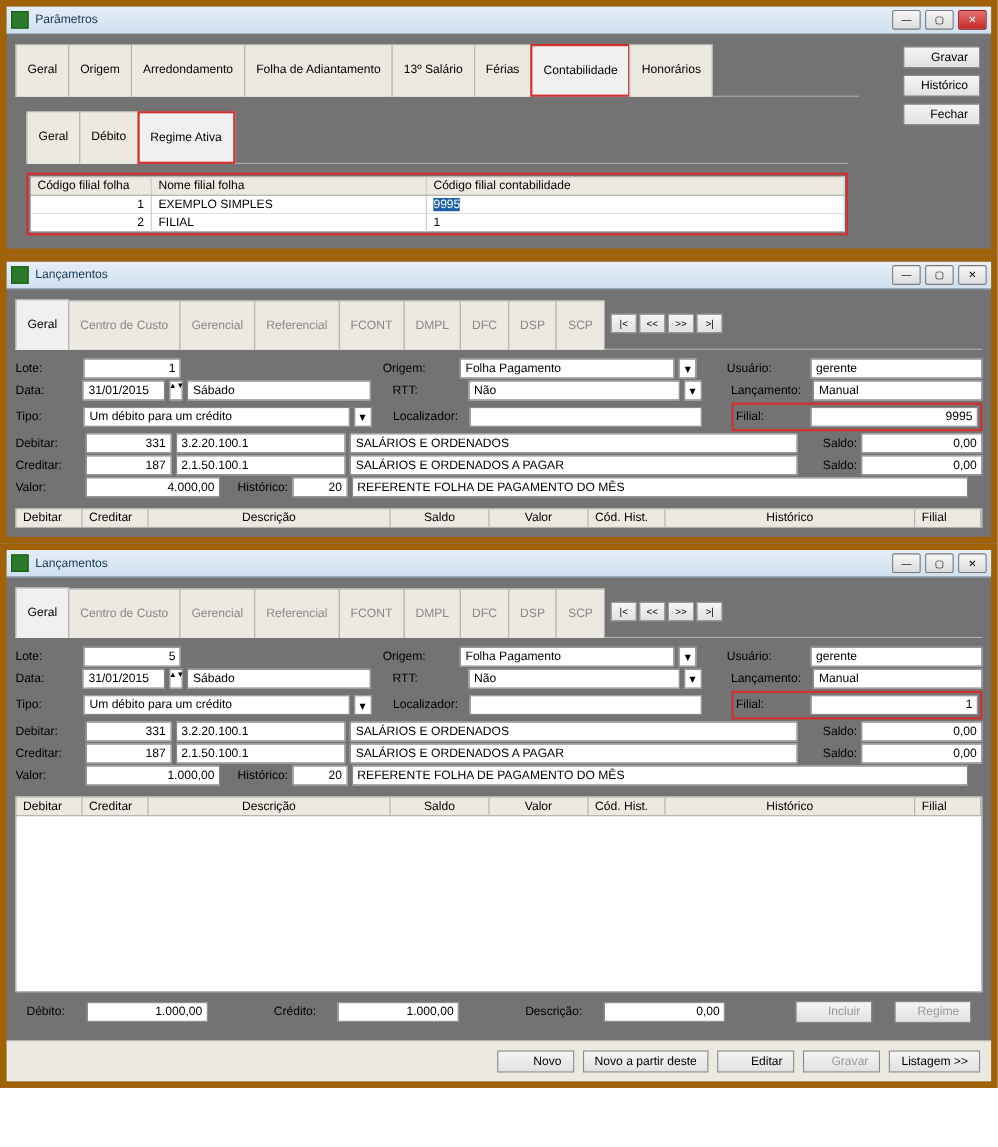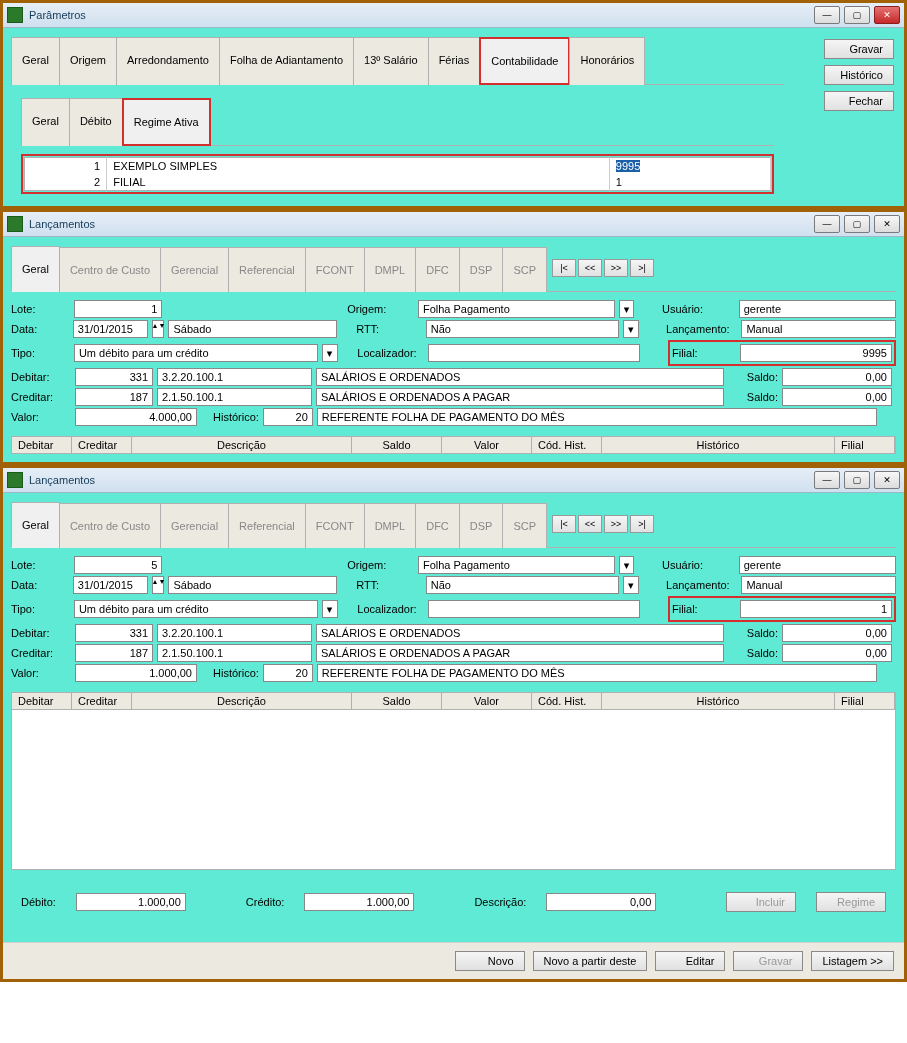--- a/index.html
+++ b/index.html
@@ -1,17 +1,17 @@
 <!DOCTYPE html>
 <html><head>
 <meta charset="utf-8">
 <style>
 *{box-sizing:border-box;margin:0;padding:0;font-family:Tahoma,Arial,sans-serif;font-size:11px;color:#000}
 body{background:#fff;width:907px}
-.window{border:3px solid #a16207;background:#5eead4;margin:0}
+.window{border:6px solid #a16207;background:#737373;margin:0}
 .titlebar{background:linear-gradient(#e6eef7,#cfe0ef);display:flex;align-items:center;padding:3px 4px;border-bottom:1px solid #9fb5c9}
 .titlebar .icon{width:16px;height:16px;background:#2a7a2a;border:1px solid #1a5a1a;margin-right:6px}
 .titlebar .title{flex:1;color:#153a57;font-weight:400}
 .winbtns{display:flex;gap:4px}
 .winbtn{width:26px;height:18px;border:1px solid #7a7a7a;background:linear-gradient(#f7f7f7,#dcdcdc);display:flex;align-items:center;justify-content:center;font-size:9px;border-radius:2px}
 .winbtn.close{background:linear-gradient(#e57373,#c62828);color:#fff;border-color:#8c1c1c}
 .content{padding:8px}
 .tabrow{display:flex;border-bottom:1px solid #b0b0b0;margin-bottom:8px}
 .tab{padding:16px 10px;border:1px solid #b0b0b0;border-bottom:none;background:#ece9e0;margin-right:-1px;position:relative;top:1px;cursor:pointer}
 .tab.active{background:#f0f0f0;border-bottom:1px solid #f0f0f0}
@@ -34,21 +34,21 @@
 .lbl3{width:74px}
 .inp{border:1px solid #888;background:#fff;height:18px;padding:1px 4px;display:flex;align-items:center}
 .inp.r{justify-content:flex-end}
 .sep{width:12px}
 .tabbtns{display:flex;gap:2px;margin-left:6px}
 .tabbtns .nb{border:1px solid #999;background:linear-gradient(#f5f5f5,#e1e1e1);width:24px;height:18px;display:flex;align-items:center;justify-content:center;font-size:9px}
 .hdrtbl{border:1px solid #b0b0b0;display:flex;background:#ece9e0;margin-top:10px}
 .hdrtbl div{border-right:1px solid #b0b0b0;padding:2px 6px}
 .bigempty{border:1px solid #b0b0b0;border-top:none;background:#fff;height:160px}
 .footer{display:flex;justify-content:flex-end;gap:8px;padding:8px 10px;border-top:1px solid #d0d0d0;background:#ece9e0}
-.totals{display:flex;gap:20px;padding:22px 10px;align-items:center}
+.totals{display:flex;gap:20px;padding:8px 10px;align-items:center}
 .redfield{border:2px solid #d32f2f;padding:2px;display:flex;align-items:center;gap:6px}
 </style>
 </head>
 <body>
 
 <div class="window" style="position:relative">
 <div class="titlebar">
   <div class="icon"></div>
   <div class="title">Parâmetros</div>
   <div class="winbtns">
@@ -75,20 +75,25 @@
   </div>
   <div class="innerpad">
     <div class="tabrow">
       <div class="tab">Geral</div>
       <div class="tab">Débito</div>
       <div class="tab active red">Regime Ativa</div>
     </div>
     <div class="redbox">
     <table class="tbl">
       <tbody>
+              <tr>
+        <th style="width:110px">Código filial folha</th>
+        <th style="width:250px">Nome filial folha</th>
+        <th>Código filial contabilidade</th>
+      </tr>
       <tr>
         <td class="r">1</td>
         <td>EXEMPLO SIMPLES</td>
         <td><span class="sel">9995</span></td>
       </tr>
       <tr>
         <td class="r">2</td>
         <td>FILIAL</td>
         <td>1</td>
       </tr>

